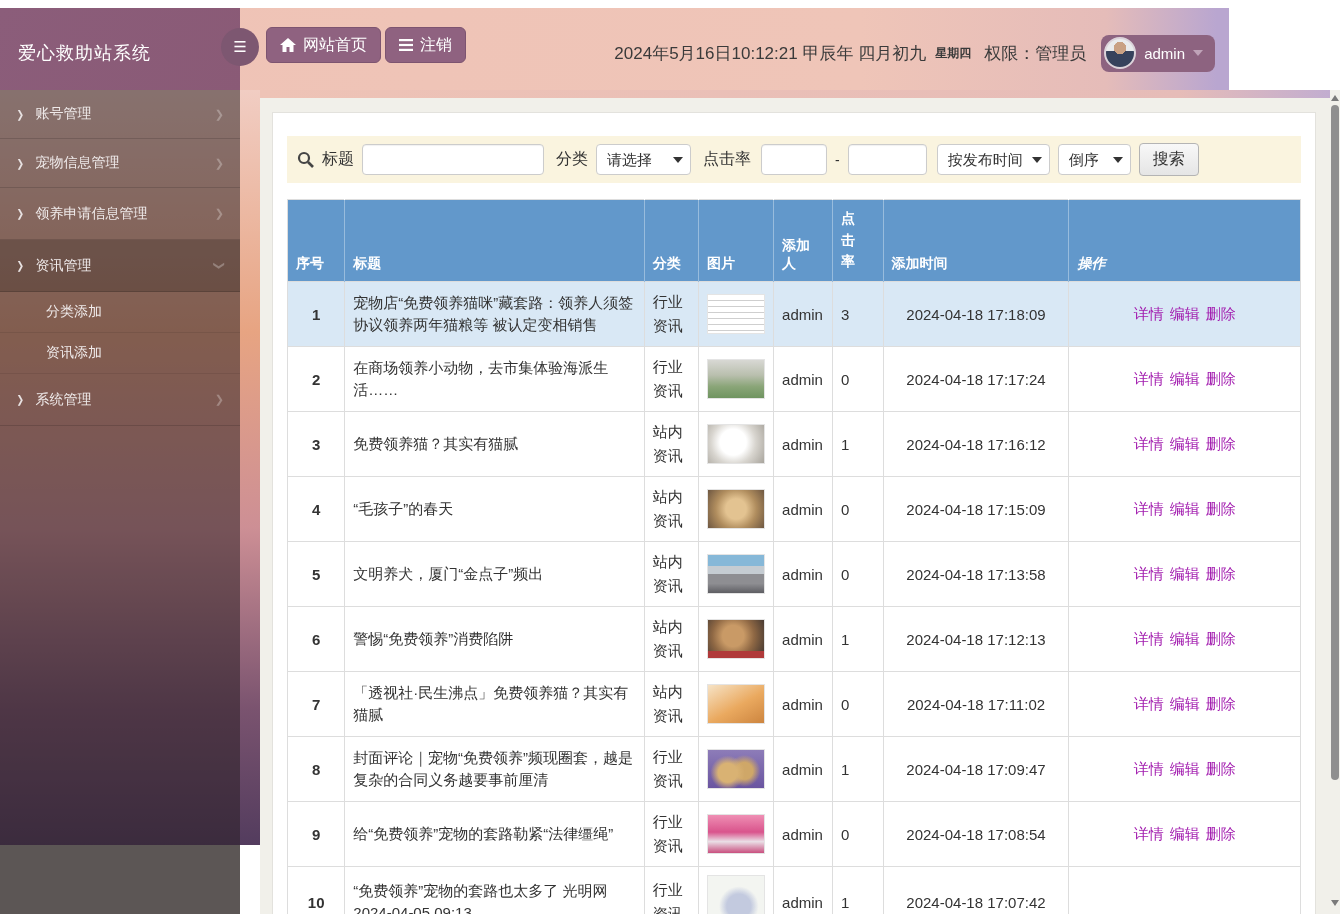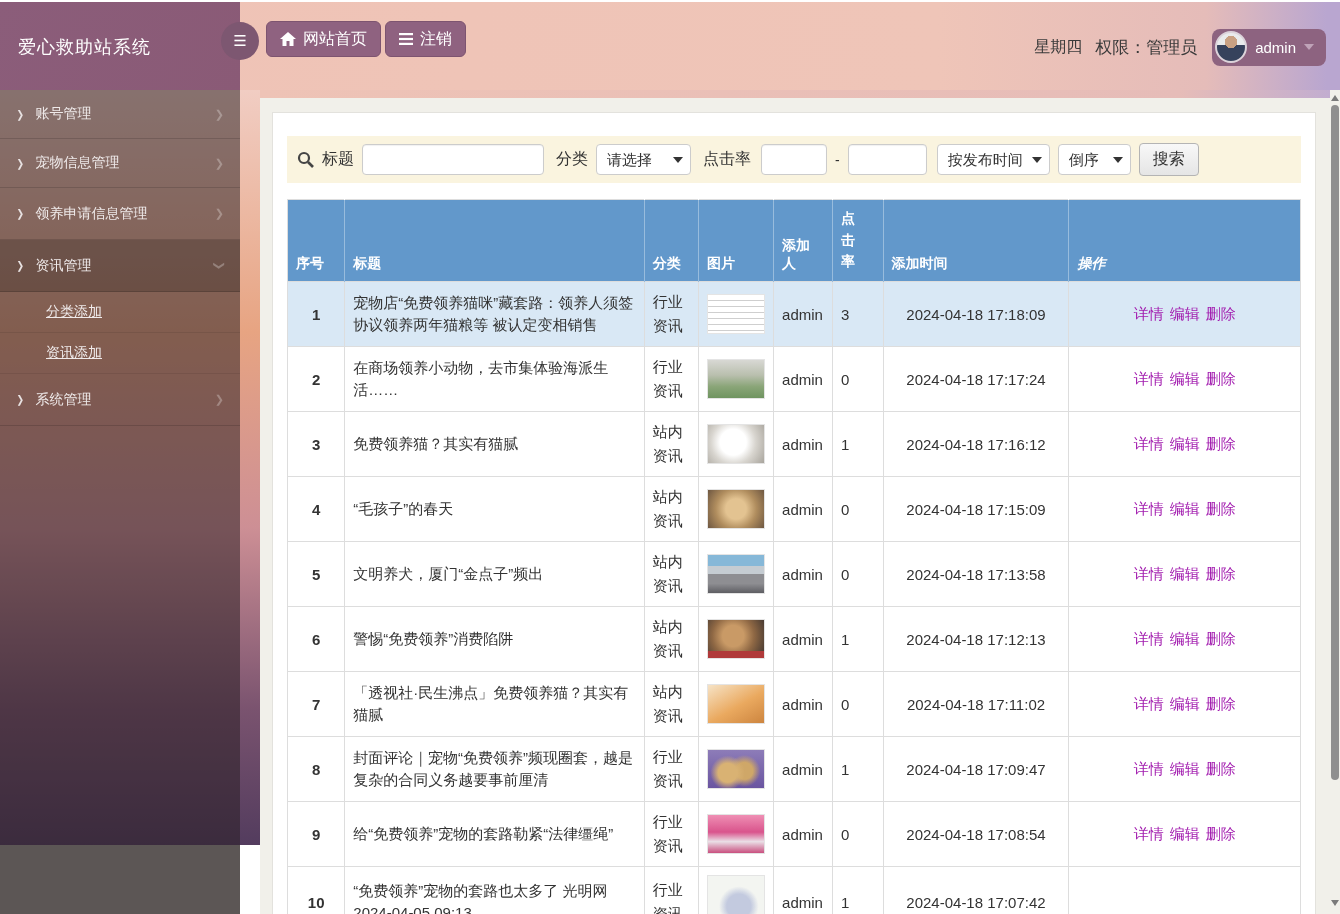--- a/index.html
+++ b/index.html
@@ -1,37 +1,37 @@
 <!DOCTYPE html>
 <html><head>
 <meta charset="utf-8">
 <style>
   * { margin:0; padding:0; box-sizing:border-box; }
   html,body { width:1340px; height:914px; overflow:hidden; background:#fff;
     font-family:"Liberation Sans","DejaVu Sans",sans-serif; }
   body { position:relative; }
 
   
-  .header { position:absolute; left:0; top:2px; width:1340px; height:90px;
+  .header { position:absolute; left:0; top:8px; width:1229px; height:90px;
     background:linear-gradient(90deg,#efc3b6 0%,#efc5b8 70%,#e5bcb9 90%,#b9a6d0 99%,#b9a6d0 100%); }
   .brand { position:absolute; left:0; top:0; width:240px; height:90px;
     background:linear-gradient(120deg,#8b5d7a,#8a5a76); display:flex; align-items:center; padding-left:18px; }
   .brand-title { color:#fff; font-size:18px; letter-spacing:1px; }
   .hamburger { position:absolute; left:221px; top:20px; width:38px; height:38px; border-radius:50%;
     background:#7d5771; border:none; color:#fff; font-size:15px; display:flex; align-items:center;
     justify-content:center; cursor:pointer; z-index:5; }
   .nav-btn { position:absolute; top:19px; height:36px; background:#8f6280; border:1px solid #7d5470;
     border-radius:6px; color:#fff; font-size:16px; display:flex; align-items:center; gap:7px;
     padding:0 13px; cursor:pointer; }
   .nav-btn svg { display:block; }
   #btn-home { left:266px; }
   #btn-logout { left:385px; }
   .header-right { position:absolute; right:14px; top:0; height:90px; display:flex; align-items:center; gap:9px; }
   .hdr-datetime { font-size:17px; color:#3a3a3a; }
-  .hdr-weekday { font-size:16px; color:#3a3a3a; font-weight:normal; }
+  .hdr-weekday { font-size:12px; color:#3a3a3a; font-weight:bold; }
   .hdr-perm { font-size:17px; color:#3a3a3a; margin-left:4px; }
   .user-chip { display:flex; align-items:center; gap:8px; background:#8d6380; border-radius:8px;
     height:37px; padding:2px 12px 2px 3px; cursor:pointer; margin-left:6px; }
   .avatar { width:32px; height:32px; border-radius:50%; border:2px solid #dcd3da;
     background:
       radial-gradient(circle at 50% 32%, #c9a183 0 26%, rgba(0,0,0,0) 27%),
       linear-gradient(180deg,#e9ebec 0 42%, #36425c 43% 100%); }
   .user-name { color:#fff; font-size:15px; }
   .user-caret { width:0; height:0; border-left:5px solid transparent; border-right:5px solid transparent;
     border-top:6px solid #bfa3b8; }
@@ -44,21 +44,21 @@
   .sidebar-footer { position:absolute; left:0; top:845px; width:240px; height:69px; background:#5c5655; }
   .menu { list-style:none; }
   .menu-item { display:flex; align-items:center; padding:0 16px; color:#efeaea; font-size:14px;
     cursor:pointer; border-bottom:1px solid rgba(0,0,0,0.14); }
   .menu-item.lvl1 { height:49px; }
   .menu-item.lvl1.tall { height:52px; }
   .m-arrow { font-size:10px; margin-right:11px; color:#e8e2e2; transform:scale(.9,1.1); }
   .m-caret { margin-left:auto; font-size:11px; color:rgba(255,255,255,0.28); }
   .m-caret.down { transform:rotate(90deg); }
   .menu-item.open { background:rgba(0,0,0,0.18); }
-  .menu-item.sub { height:41px; padding-left:46px; border-bottom:1px solid rgba(0,0,0,0.08);text-decoration:underline; }
+  .menu-item.sub { height:41px; padding-left:46px; border-bottom:1px solid rgba(0,0,0,0.08); }
   .menu-item.sub.active { background:rgba(0,0,0,0.24); }
 
   
   .top-strip { position:absolute; left:260px; top:90px; width:1070px; height:8px;
     background:linear-gradient(90deg,#eec3b6,#e6bcb8 86%,#c2add0 100%); }
   .main { position:absolute; left:260px; top:98px; width:1070px; height:816px;
     background:#f1f0ea; overflow:hidden; }
   .panel { position:absolute; left:12px; top:14px; width:1044px; height:1100px;
     background:#fff; border:1px solid #e3e2dd; }
   .panel-heading { height:38px; background:#f5f5f5; border-bottom:1px solid #ddd;
@@ -152,20 +152,21 @@
   </button>
   <button class="nav-btn" id="btn-logout">
     <svg width="14" height="12" viewBox="0 0 14 12">
       <rect y="0" width="14" height="2.2" fill="#fff"></rect>
         <rect y="4.9" width="14" height="2.2" fill="#fff"></rect>
         <rect y="9.8" width="14" height="2.2" fill="#fff"></rect>
     </svg>
     <span>注销</span>
   </button>
   <div class="header-right">
+    <span class="hdr-datetime">2024年5月16日10:12:21 甲辰年 四月初九</span>
     <span class="hdr-weekday">星期四</span>
     <span class="hdr-perm">权限：管理员</span>
     <div class="user-chip">
       <span class="avatar"></span>
       <span class="user-name">admin</span>
       <span class="user-caret"></span>
     </div>
   </div>
 </div>
 

